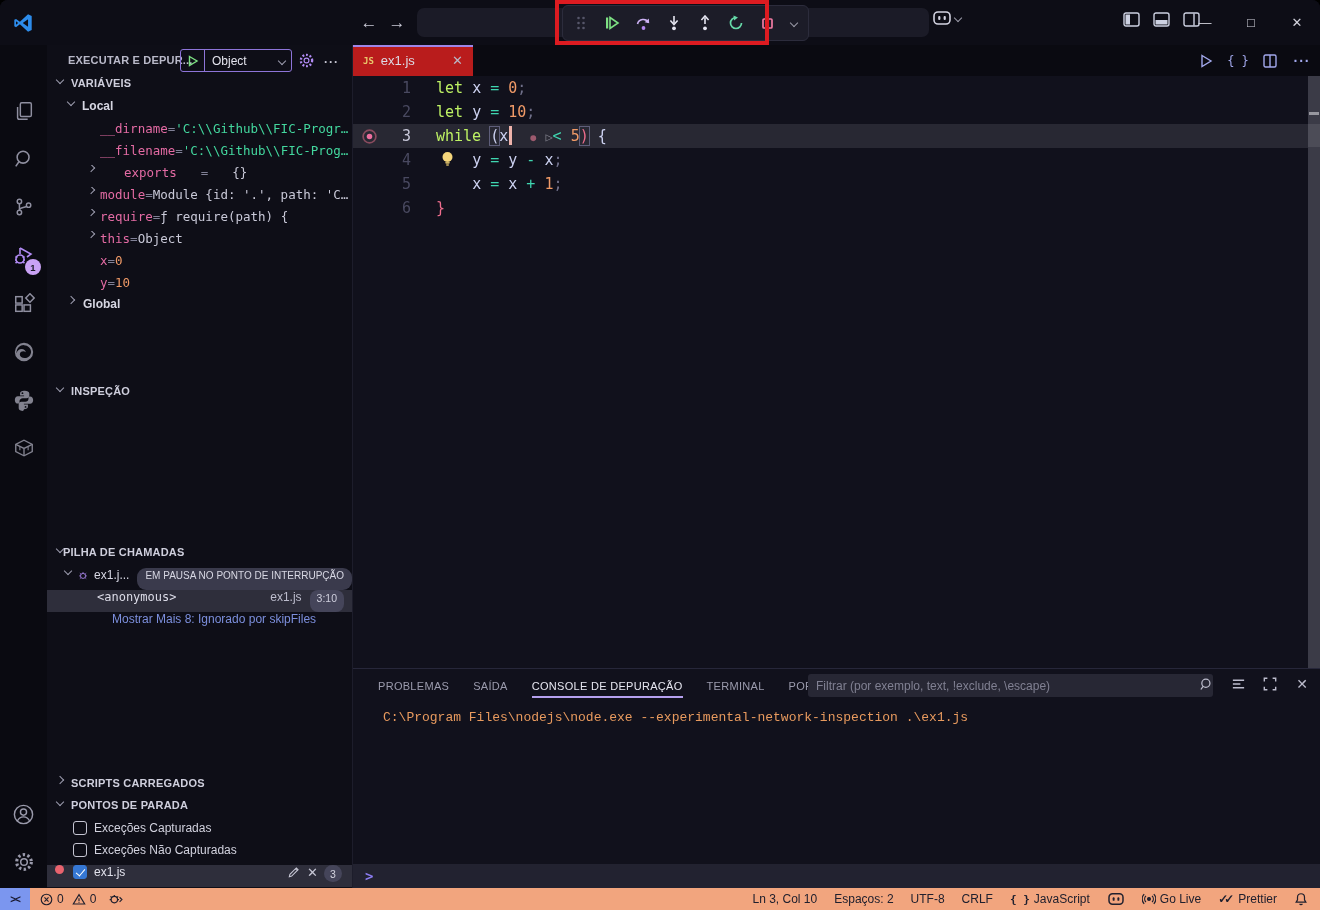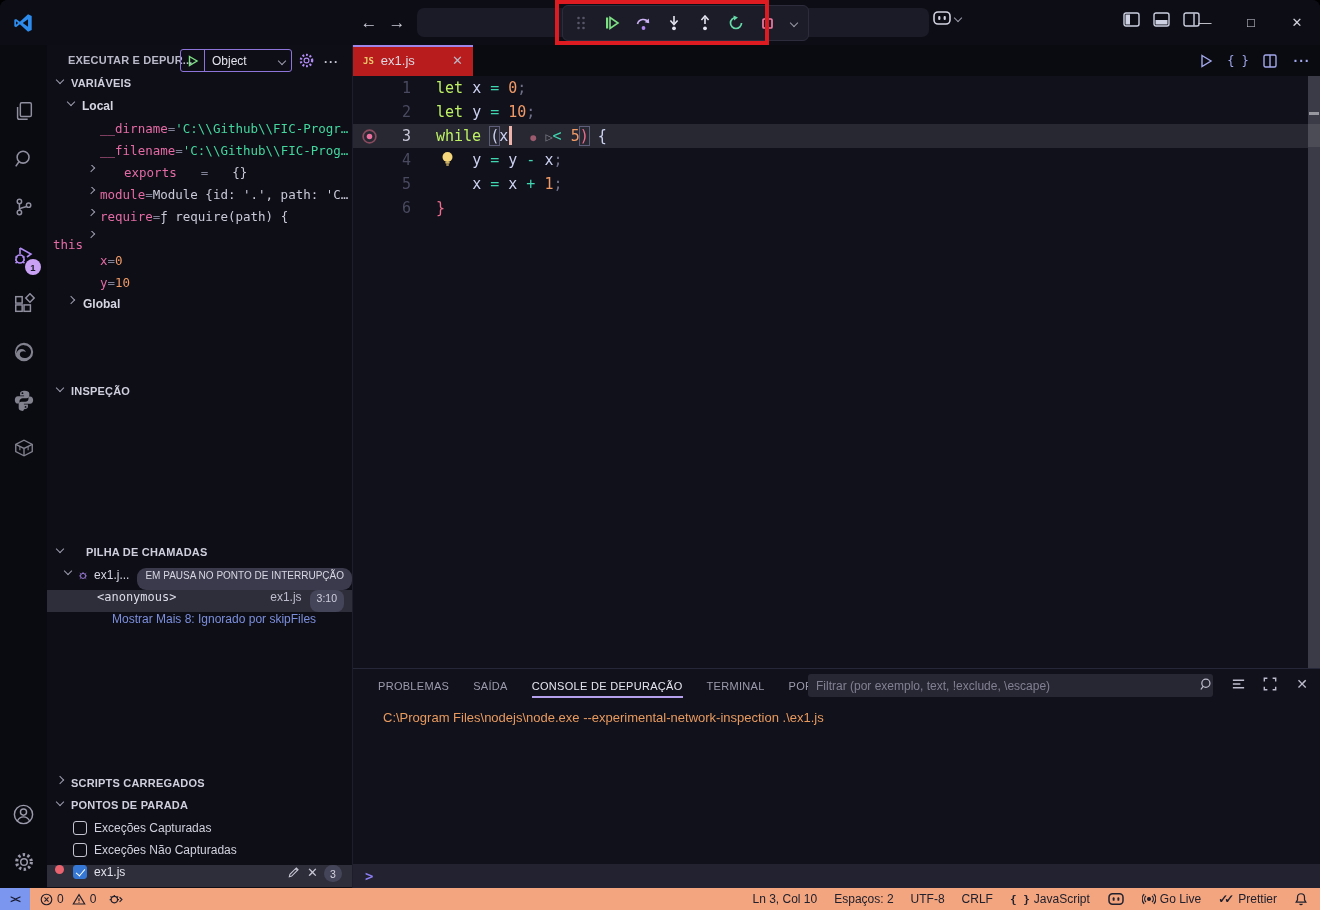--- a/index.html
+++ b/index.html
@@ -98,21 +98,21 @@
   
   .panel { position:absolute; left:0; right:0; bottom:0; height:220px; background:#11111c; border-top:1px solid #27273a; }
   .panel-head { position:absolute; top:0; left:0; right:0; height:33px; display:flex; align-items:center; }
   .ptab { font-size:11px; color:#9b9bad; margin-right:24px; letter-spacing:.3px; cursor:pointer; padding:4px 0; position:relative; white-space:nowrap; }
   .ptab.active { color:#e6e6f0; }
   .ptab.active:after { content:""; position:absolute; left:0; right:0; bottom:-2px; height:1.5px; background:#b5a0ee; }
   .panel-filter { position:absolute; left:455px; top:5px; width:405px; height:23px; background:#272734; border-radius:3px; border:none; outline:none; color:#d0d0dc; font-size:12px; padding:0 8px; font-family:Liberation Sans, sans-serif; }
   .panel-filter::placeholder { color:#808092; }
   .panel-icons { position:absolute; right:8px; top:5px; display:flex; gap:12px; align-items:center; }
   .pi-btn { width:20px; height:20px; display:flex; align-items:center; justify-content:center; cursor:pointer; color:#bcbccc; }
-  .console-out { position:absolute; top:41px; left:30px; right:10px; font-family:Liberation Sans, sans-serif; font-size:13px; color:#e89a5e; white-space:pre; }
+  .console-out { position:absolute; top:41px; left:30px; right:10px; font-family:Liberation Mono, monospace; font-size:13px; color:#e89a5e; white-space:pre; }
   .console-input { position:absolute; left:0; right:0; bottom:0; height:24px; background:#222230; display:flex; align-items:center; padding-left:12px; }
   .prompt { color:#8b7cf0; font-weight:bold; font-size:14px; font-family:"DejaVu Sans Mono", monospace; }
 
   
   .statusbar { position:absolute; left:0; right:0; bottom:0; height:22px; background:#f2a57e; color:#20202e; font-size:12px; display:flex; align-items:center; }
   .remote-block { width:30px; height:22px; background:#7b96ef; display:flex; align-items:center; justify-content:center; font-weight:bold; font-size:10px; color:#16162a; cursor:pointer; flex:none; letter-spacing:-1px; }
   .sb-item { display:flex; align-items:center; gap:4px; cursor:pointer; white-space:nowrap; }
   .status-left { display:flex; align-items:center; gap:12px; margin-left:10px; }
   .status-right { margin-left:auto; display:flex; align-items:center; gap:17px; padding-right:12px; }
 </style>
@@ -341,21 +341,21 @@
             <span class="vname" style="margin-left: 6px;">module</span>
             <span class="vsep"> = </span>
             <span class="v-obj">Module {id: '.', path: 'C…</span>
           </div>
           <div class="srow vrow" style="top: 164px;">
             <span class="chev right" style="margin-left: 41px;"></span>
             <span class="vname" style="margin-left: 6px;">require</span>
             <span class="vsep"> = </span>
             <span class="v-obj">ƒ require(path) {</span>
           </div>
-          <div class="srow vrow" style="top: 186px; flex-direction: column;">
+          <div class="srow vrow" style="top: 186px;">
             <span class="chev right" style="margin-left: 41px;"></span>
             <span class="vname" style="margin-left: 6px;">this</span>
             <span class="vsep"> = </span>
             <span class="v-obj">Object</span>
           </div>
           <div class="srow vrow" style="top: 208px;">
             <span class="vname" style="margin-left: 53px;">x</span>
             <span class="vsep"> = </span>
             <span class="v-num">0</span>
           </div>
@@ -370,21 +370,21 @@
         <span class="scope-label" style="margin-left:9px">Global</span>
       </div>
 
       <div class="srow" style="top:340px">
         <span class="chev" style="margin-left:10px"></span>
         <span class="sec-head" style="margin-left:8px">INSPEÇÃO</span>
       </div>
 
       <div class="srow" style="top:501px">
         <span class="chev" style="margin-left:10px"></span>
-        <span class="sec-head" style="margin-left:23px">PILHA DE CHAMADAS</span>
+        <span class="sec-head" style="margin-left:0">PILHA DE CHAMADAS</span>
       </div>
       <div class="srow" style="top:523px">
         <span class="chev" style="margin-left:18px"></span>
         <svg width="15" height="15" viewBox="0 0 24 24" style="margin-left:7px" fill="none" stroke="#b18bf4" stroke-width="2">
             <circle cx="12" cy="13" r="6"></circle>
             <path d="M12 7 V4 M7 9 L4.5 6.5 M17 9 L19.5 6.5 M6 13 H3 M18 13 H21 M7 17 L4.5 19.5 M17 17 L19.5 19.5"></path>
           </svg>
         <span style="margin-left:6px; color:#d8d8e4;">ex1.j...</span>
         <span class="badge-pill" style="margin-left:8px">EM PAUSA NO PONTO DE INTERRUPÇÃO</span>
       </div>

